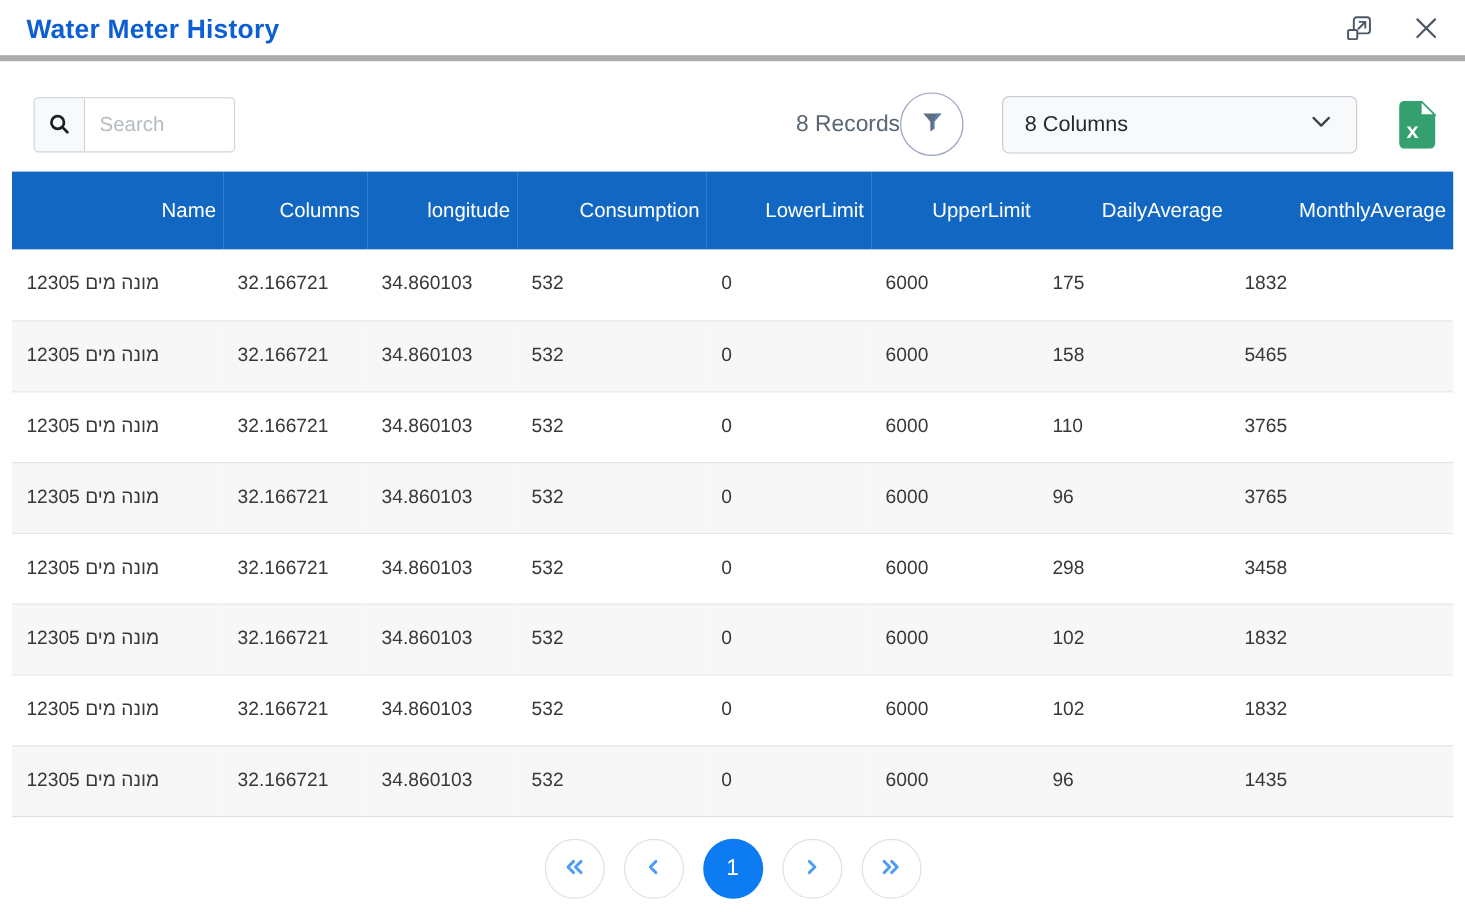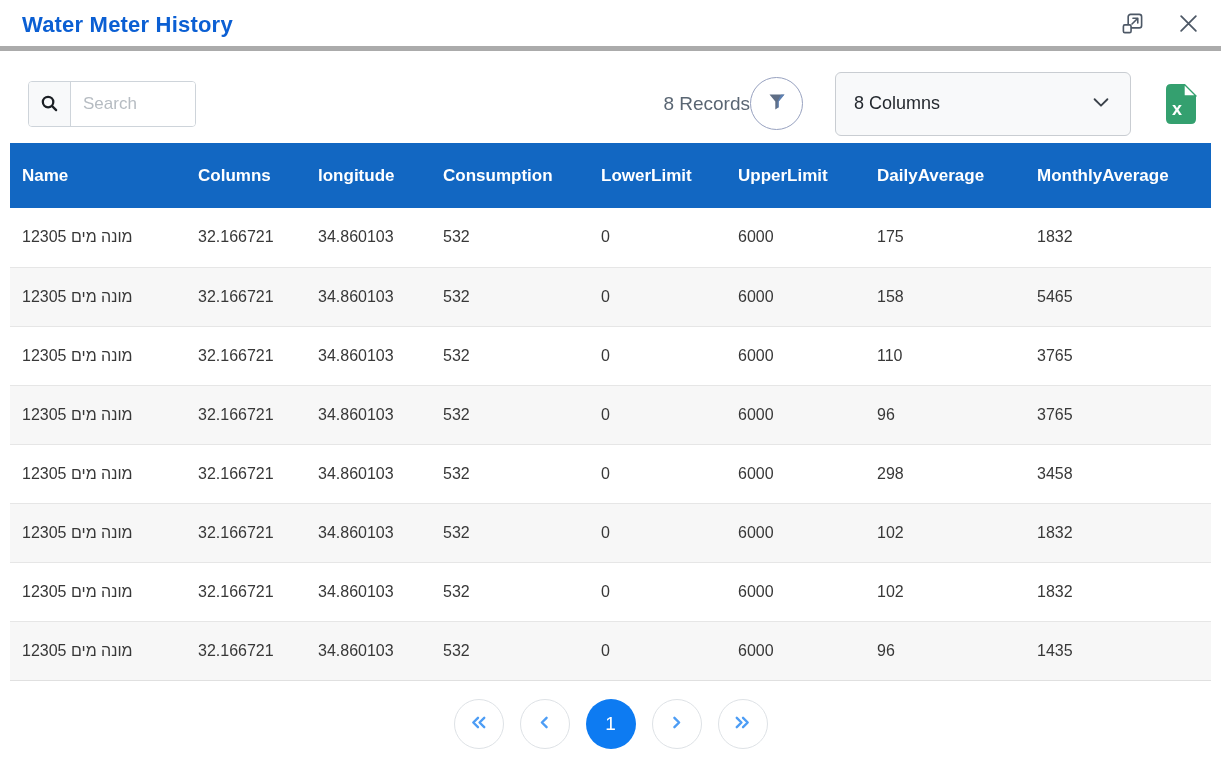--- a/index.html
+++ b/index.html
@@ -20,33 +20,33 @@
                   overflow:hidden; background:#fff; }
   .search-prefix { width:42px; background:#f8f9fa; border-right:1px solid #ced4da;
                    display:flex; align-items:center; justify-content:center; }
   .search-input { border:none; outline:none; width:124px; padding:0 12px; font-size:17px;
                   color:#212529; font-family:inherit; }
   .search-input::placeholder { color:#b6bcc2; }
   .records { margin-left:auto; font-size:19px; color:#5a6673; }
   .filter-btn { width:53px; height:53px; border-radius:50%; border:1px solid #98a2c0;
                 background:#fff; display:flex; align-items:center; justify-content:center;
                 cursor:pointer; }
-  .columns-select { margin-left:32px; width:296px; height:64px; background:#f8f9fa;
+  .columns-select { margin-left:32px; width:296px; height:48px; background:#f8f9fa;
                     border:1px solid #c9cdd2; border-radius:6px; display:flex;
                     align-items:center; padding:0 18px; cursor:pointer; }
   .columns-select .value { font-size:18px; color:#24292f; }
   .columns-select .chev { margin-left:auto; }
   .excel-btn { margin-left:32px; background:none; border:none; cursor:pointer; padding:0;
                width:34px; height:40px; }
 
   
   .table-wrap { margin:13px 10px 0 10px; }
   table { width:100%; border-collapse:collapse; table-layout:fixed; }
-  thead th { background:#1267c2; color:#ffffff; font-weight:700; font-size:17px;
-             text-align:left; height:65px; padding:0 6px 0 12px; white-space:nowrap;
+  thead th { background:#1267c2; color:#ffffff; font-weight:400; font-size:17px;
+             text-align:right; height:65px; padding:0 6px 0 12px; white-space:nowrap;
              cursor:pointer; }
   tbody td { height:59px; font-size:16px; color:#383838; text-align:left;
              padding:0 6px 0 12px; white-space:nowrap; }
   tbody tr { border-top:1px solid #e6e6e6; background:#ffffff; }
   tbody tr:first-child { border-top:none; }
   tbody tr:nth-child(even) { background:#f7f7f7; }
   tbody tr:last-child { border-bottom:1px solid #e0e0e0; }
 
   
   .pagination { margin-top:18px; display:flex; justify-content:center; align-items:center;

